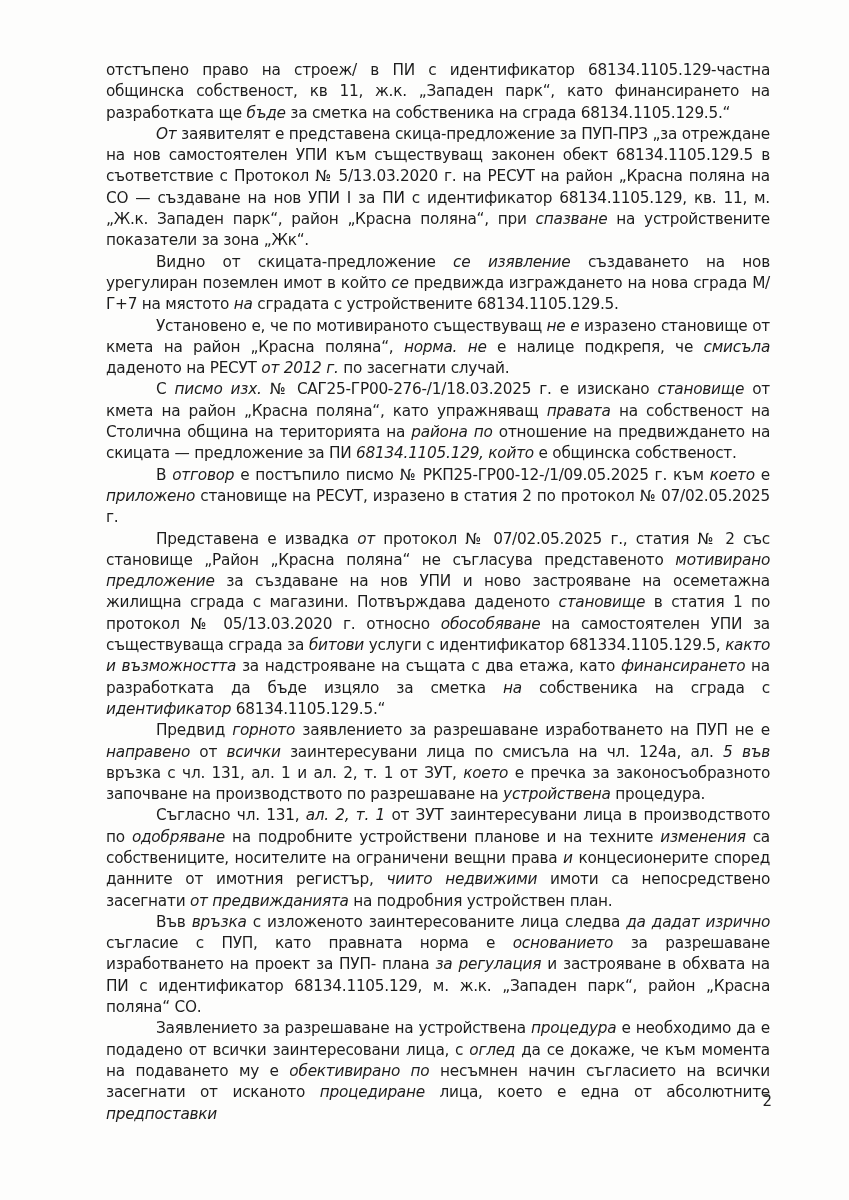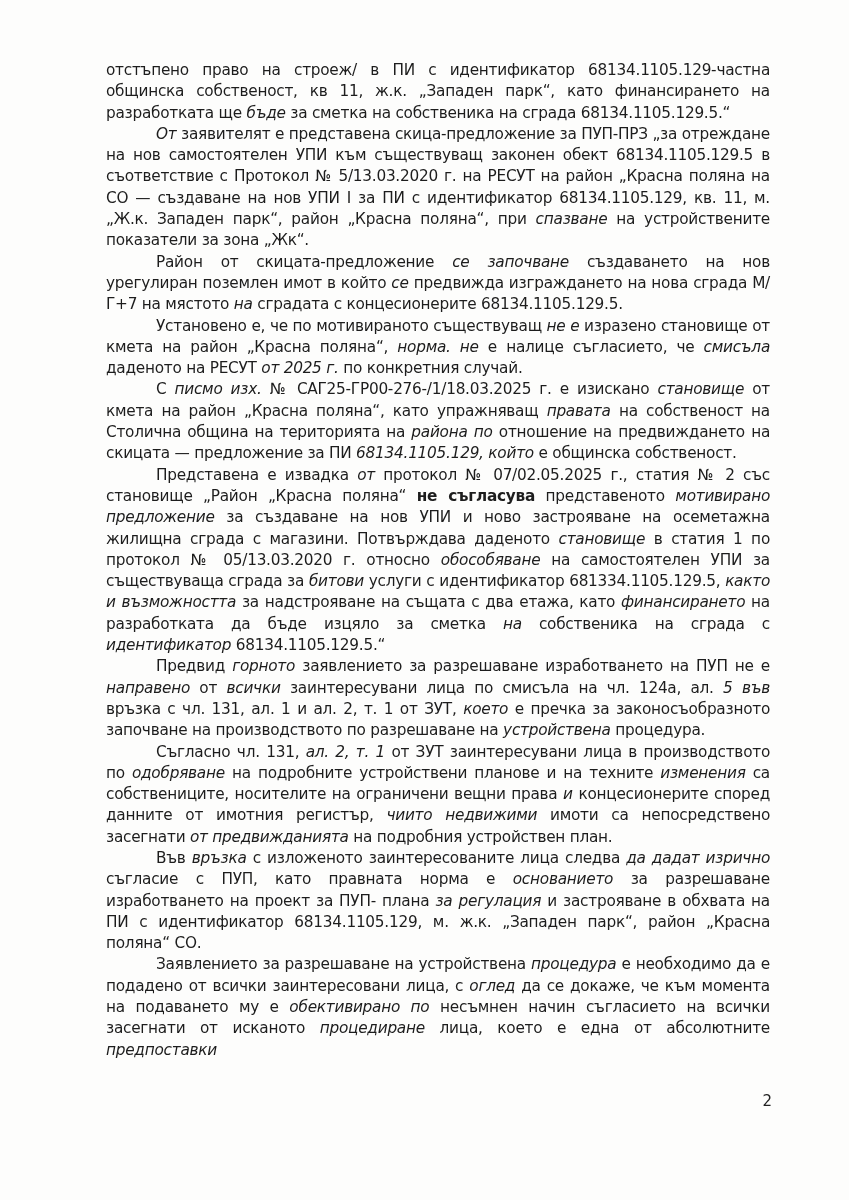--- a/index.html
+++ b/index.html
@@ -28,42 +28,43 @@
     padding: 0;
     font-size: 15.3px;
     line-height: 21.3px;
     letter-spacing: -0.25px;
     text-align: justify;
     color: #1d1d1d;
   }
   .doc-body p.indent {
     text-indent: 50px;
   }
-  .b { font-weight: 700; }
+  .b { font-weight: 400; }
   .i { font-style: italic; }
   .page-num {
     position: absolute;
     top: 1092px;
     left: 748px;
     width: 24px;
     text-align: right;
     font-size: 15px;
     color: #222;
   }
 </style>
 </head>
 <body>
 
 <div class="sheet">
   <div class="doc-body">
       <p class=""><span>отстъпено право на строеж/ в ПИ с идентификатор 68134.1105.129-частна общинска собственост, кв 11, ж.к. „Западен парк“, като финансирането на разработката ще </span><span class="i">бъде</span><span> за сметка на собственика на сграда 68134.1105.129.5.“</span></p>
       <p class="indent"><span class="i">От</span><span> заявителят е представена скица-предложение за ПУП-ПРЗ „за отреждане на нов самостоятелен УПИ към съществуващ законен обект 68134.1105.129.5 в съответствие с Протокол № 5/13.03.2020 г. на РЕСУТ на район „Красна поляна на СО — създаване на нов УПИ I за ПИ с идентификатор 68134.1105.129, кв. 11, м. „Ж.к. Западен парк“, район „Красна поляна“, при </span><span class="i">спазване</span><span> на устройствените показатели за зона „Жк“.</span></p>
-      <p class="indent"><span>Район от скицата-предложение </span><span class="i">се започване</span><span> създаването на нов урегулиран поземлен имот в който </span><span class="i">се</span><span> предвижда изграждането на нова сграда М/Г+7 на мястото </span><span class="i">на</span><span> сградата с концесионерите 68134.1105.129.5.</span></p>
-      <p class="indent"><span>Установено е, че по мотивираното съществуващ </span><span class="i">не е</span><span> изразено становище от кмета на район „Красна поляна“, </span><span class="i">норма. не</span><span> е налице съгласието, че </span><span class="i">смисъла</span><span> даденото на РЕСУТ </span><span class="i">от 2025 г.</span><span> по конкретния случай.</span></p>
+      <p class="indent"><span>Видно от скицата-предложение </span><span class="i">се изявление</span><span> създаването на нов урегулиран поземлен имот в който </span><span class="i">се</span><span> предвижда изграждането на нова сграда М/Г+7 на мястото </span><span class="i">на</span><span> сградата с устройствените 68134.1105.129.5.</span></p>
+      <p class="indent"><span>Установено е, че по мотивираното съществуващ </span><span class="i">не е</span><span> изразено становище от кмета на район „Красна поляна“, </span><span class="i">норма. не</span><span> е налице подкрепя, че </span><span class="i">смисъла</span><span> даденото на РЕСУТ </span><span class="i">от 2012 г.</span><span> по засегнати случай.</span></p>
       <p class="indent"><span>С </span><span class="i">писмо изх.</span><span> № САГ25-ГР00-276-/1/18.03.2025 г. е изискано </span><span class="i">становище</span><span> от кмета на район „Красна поляна“, като упражняващ </span><span class="i">правата</span><span> на собственост на Столична община на територията на </span><span class="i">района по</span><span> отношение на предвиждането на скицата — предложение за ПИ </span><span class="i">68134.1105.129, който</span><span> е общинска собственост.</span></p>
+      <p class="indent"><span>В </span><span class="i">отговор</span><span> е постъпило писмо № РКП25-ГР00-12-/1/09.05.2025 г. към </span><span class="i">което</span><span> е </span><span class="i">приложено</span><span> становище на РЕСУТ, изразено в статия 2 по протокол № 07/02.05.2025 г.</span></p>
       <p class="indent"><span>Представена е извадка </span><span class="i">от</span><span> протокол № 07/02.05.2025 г., статия № 2 със становище „Район „Красна поляна“ </span><span class="b">не съгласува</span><span> представеното </span><span class="i">мотивирано предложение</span><span> за създаване на нов УПИ и ново застрояване на осеметажна жилищна сграда с магазини. Потвърждава даденото </span><span class="i">становище</span><span> в статия 1 по протокол № 05/13.03.2020 г. относно </span><span class="i">обособяване</span><span> на самостоятелен УПИ за съществуваща сграда за </span><span class="i">битови</span><span> услуги с идентификатор 681334.1105.129.5, </span><span class="i">както и възможността</span><span> за надстрояване на същата с два етажа, като </span><span class="i">финансирането</span><span> на разработката да бъде изцяло за сметка </span><span class="i">на</span><span> собственика на сграда с </span><span class="i">идентификатор</span><span> 68134.1105.129.5.“</span></p>
       <p class="indent"><span>Предвид </span><span class="i">горното</span><span> заявлението за разрешаване изработването на ПУП не е </span><span class="i">направено</span><span> от </span><span class="i">всички</span><span> заинтересувани лица по смисъла на чл. 124а, ал. </span><span class="i">5 във</span><span> връзка с чл. 131, ал. 1 и ал. 2, т. 1 от ЗУТ, </span><span class="i">което</span><span> е пречка за законосъобразното започване на производството по разрешаване на </span><span class="i">устройствена</span><span> процедура.</span></p>
       <p class="indent"><span>Съгласно чл. 131, </span><span class="i">ал. 2, т. 1</span><span> от ЗУТ заинтересувани лица в производството по </span><span class="i">одобряване</span><span> на подробните устройствени планове и на техните </span><span class="i">изменения</span><span> са собствениците, носителите на ограничени вещни права </span><span class="i">и</span><span> концесионерите според данните от имотния регистър, </span><span class="i">чиито недвижими</span><span> имоти са непосредствено засегнати </span><span class="i">от предвижданията</span><span> на подробния устройствен план.</span></p>
       <p class="indent"><span>Във </span><span class="i">връзка</span><span> с изложеното заинтересованите лица следва </span><span class="i">да дадат изрично</span><span> съгласие с ПУП, като правната норма е </span><span class="i">основанието</span><span> за разрешаване изработването на проект за ПУП- плана </span><span class="i">за регулация</span><span> и застрояване в обхвата на ПИ с идентификатор 68134.1105.129, м. ж.к. „Западен парк“, район „Красна поляна“ СО.</span></p>
       <p class="indent"><span>Заявлението за разрешаване на устройствена </span><span class="i">процедура</span><span> е необходимо да е подадено от всички заинтересовани лица, с </span><span class="i">оглед</span><span> да се докаже, че към момента на подаването му е </span><span class="i">обективирано по</span><span> несъмнен начин съгласието на всички засегнати от исканото </span><span class="i">процедиране</span><span> лица, което е една от абсолютните </span><span class="i">предпоставки</span></p>
     </div>
   <div class="page-num">2</div>
 </div>
 
 </body></html>

